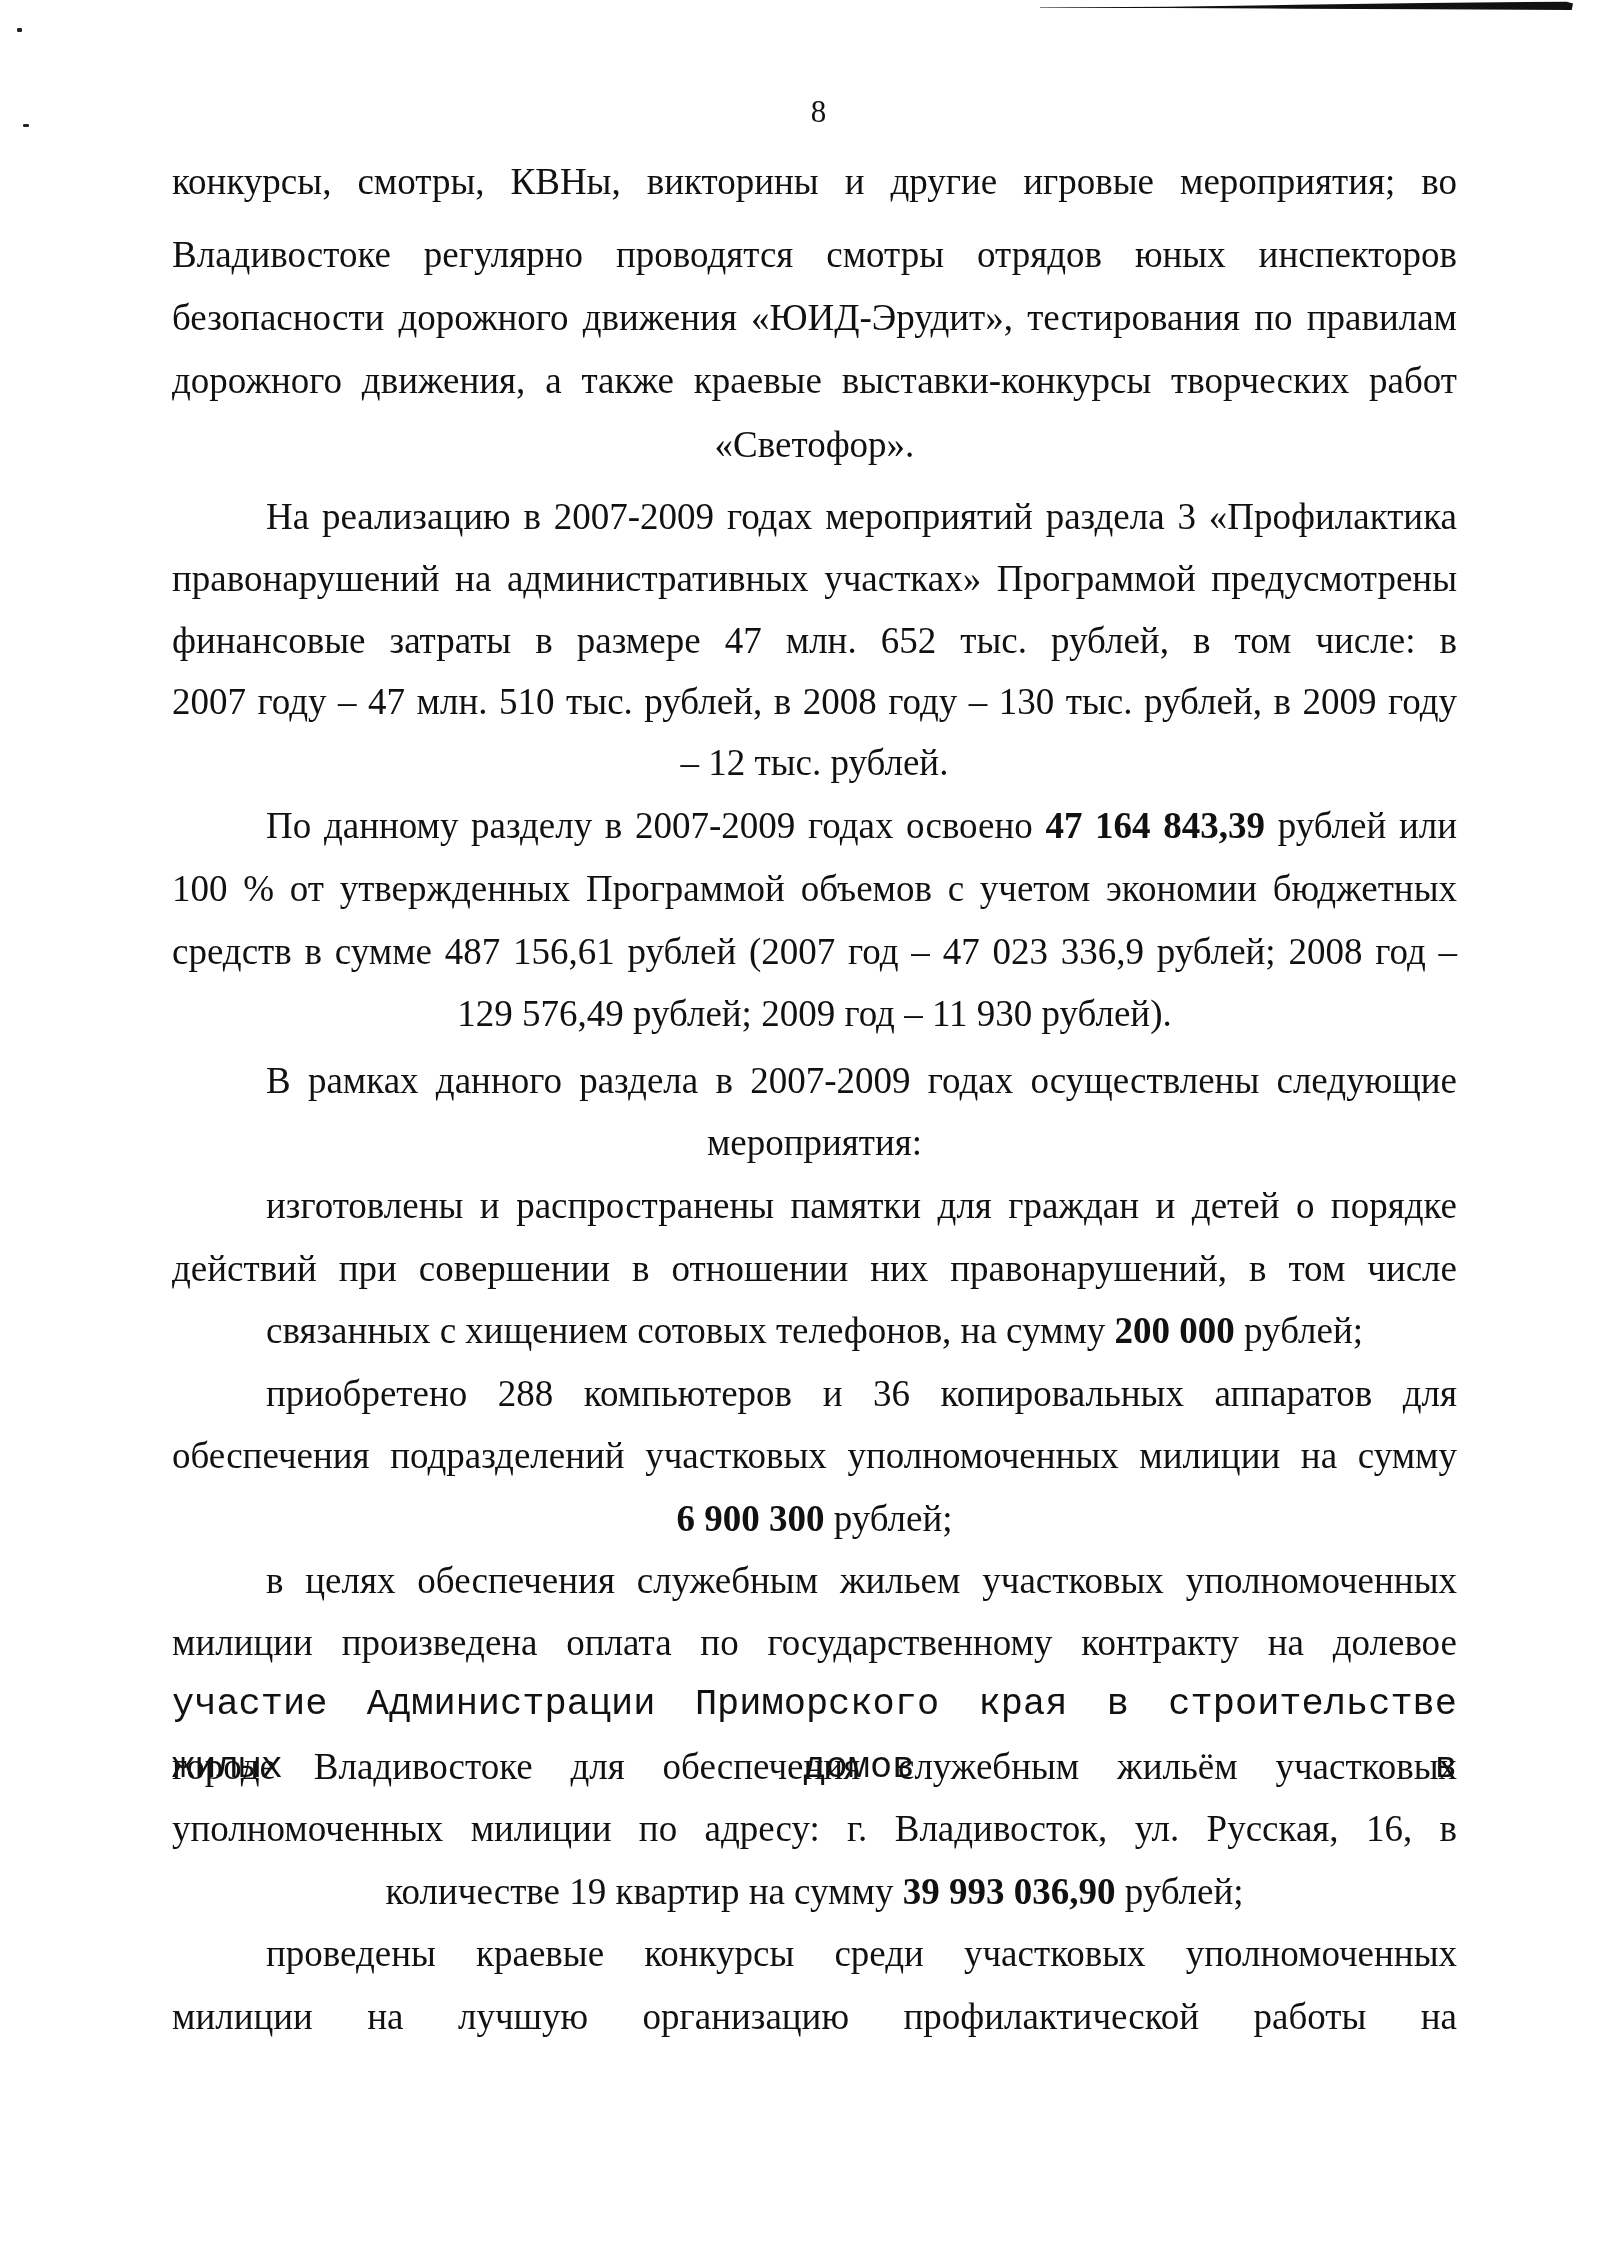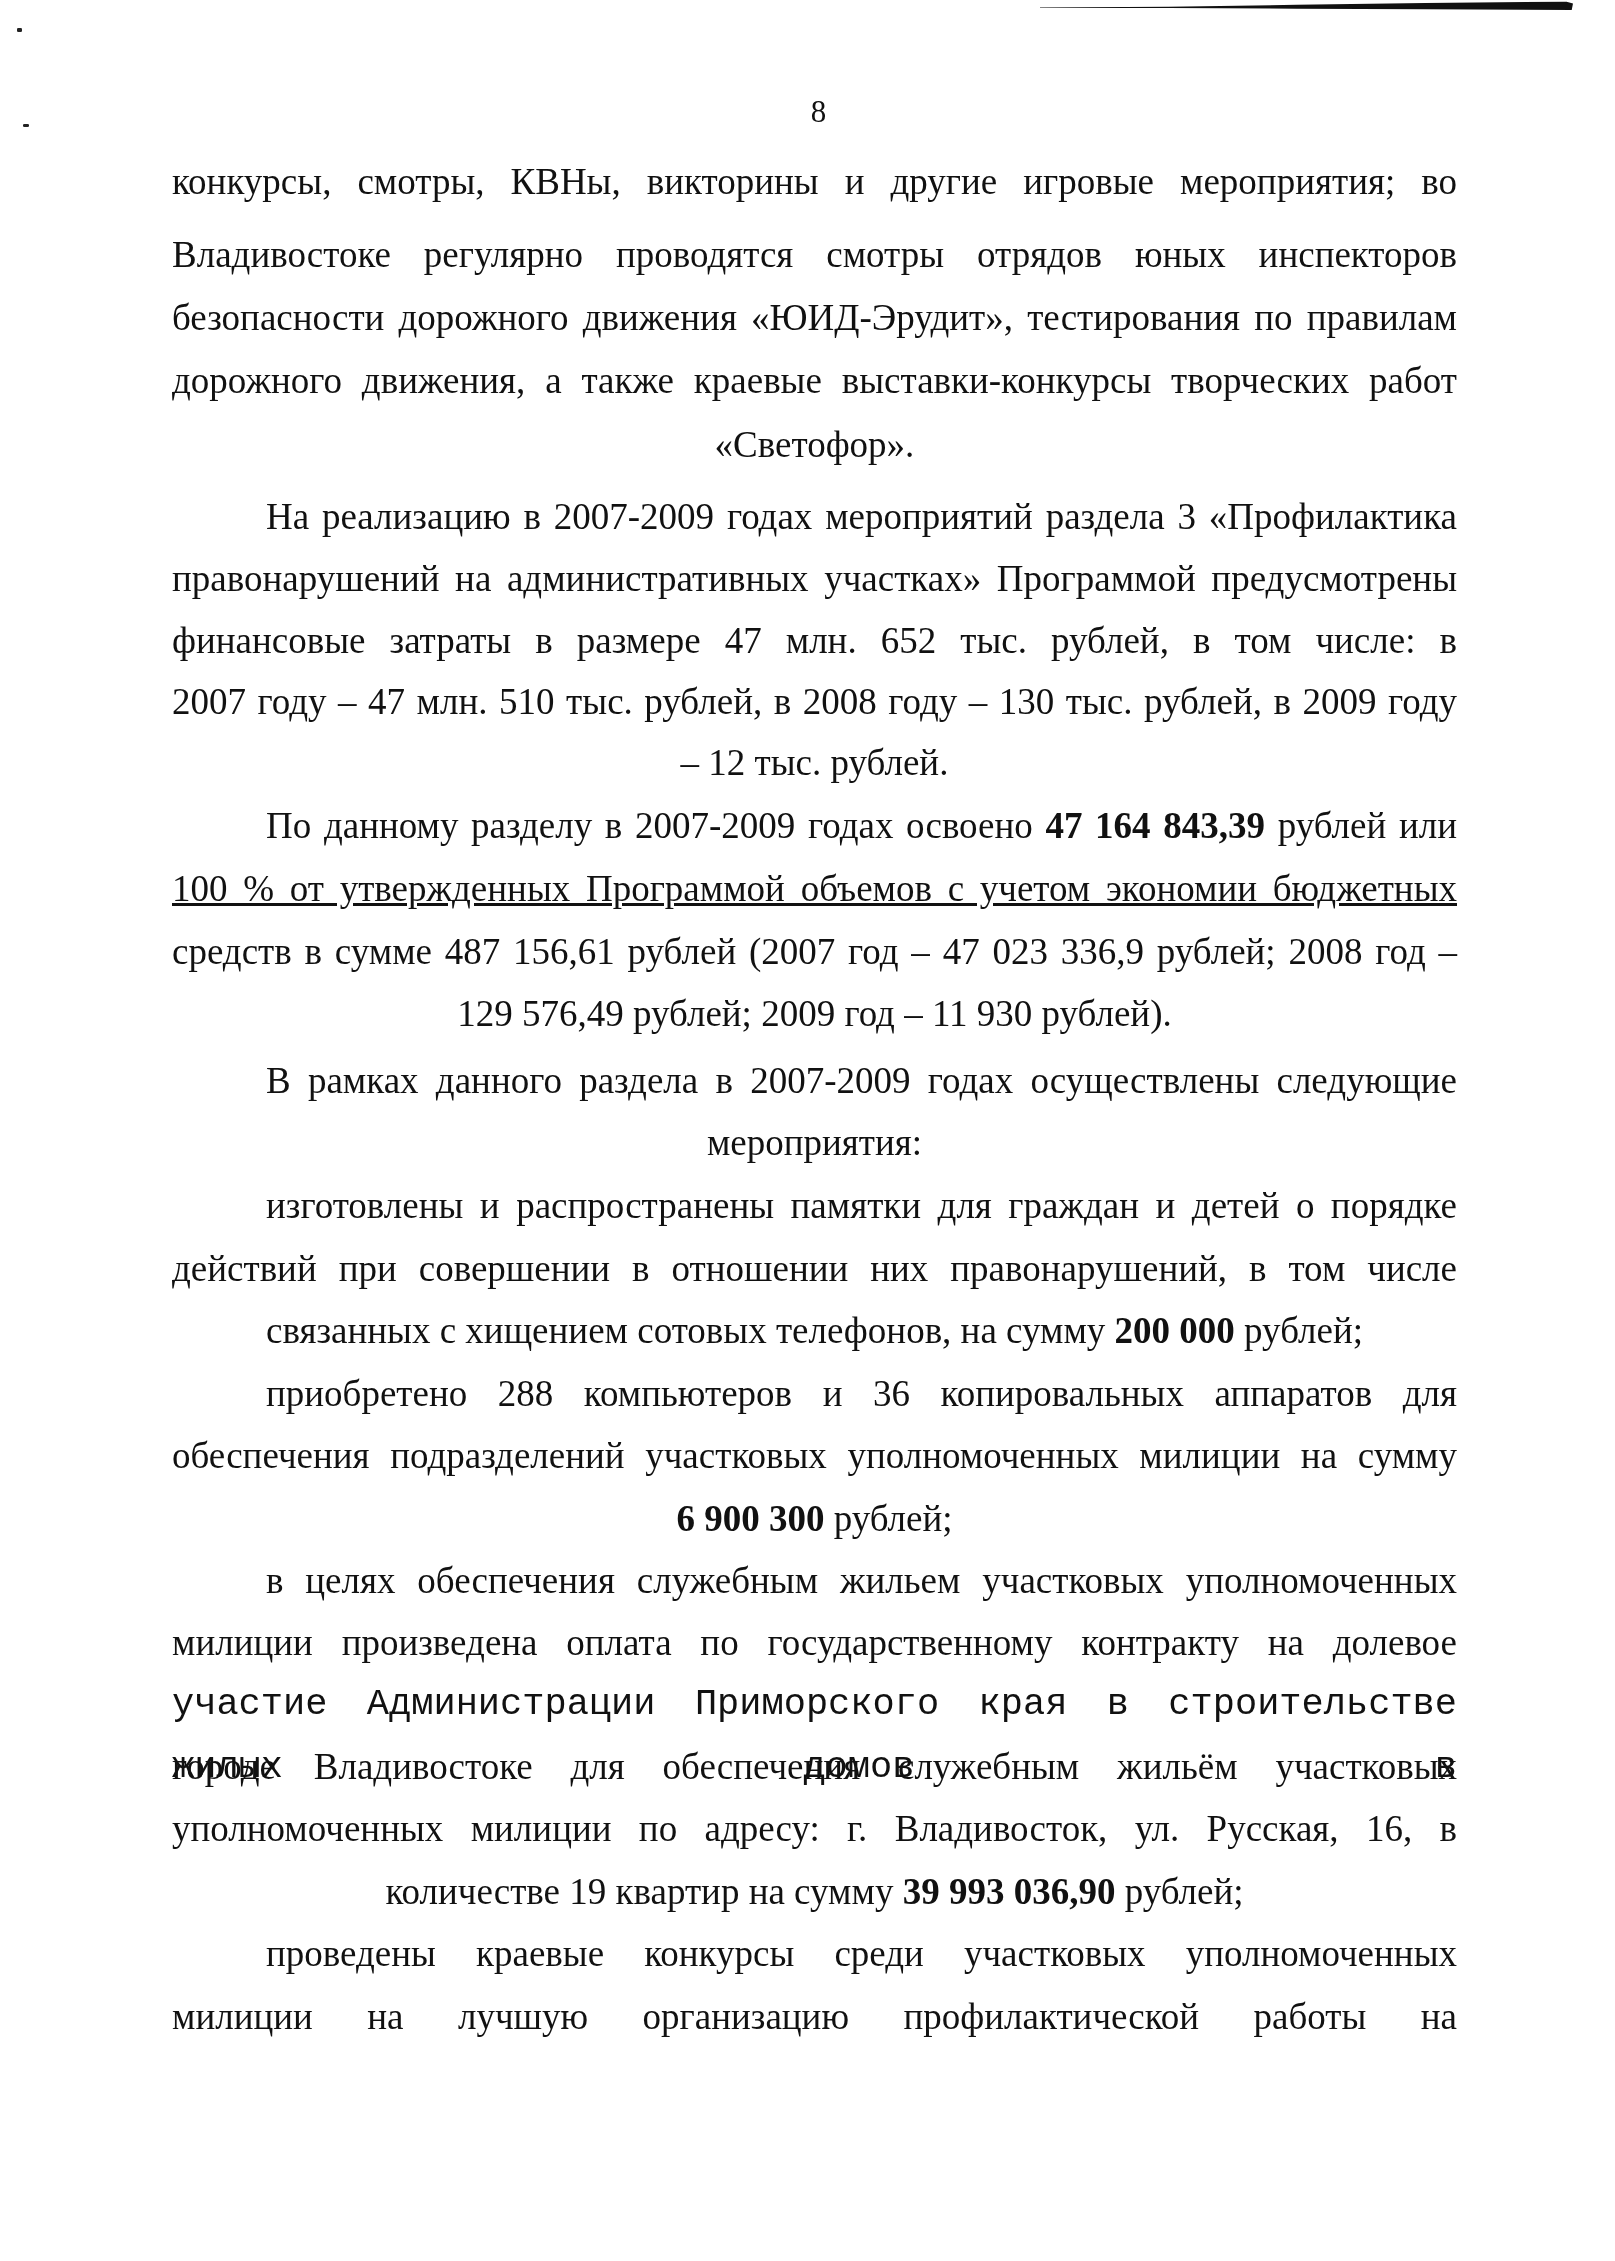--- a/index.html
+++ b/index.html
@@ -36,21 +36,21 @@
       </div>
       <div>
         <div class="line full indent" style="top: 485px;"><span>На реализацию в 2007-2009 годах мероприятий раздела 3 «Профилактика</span></div>
         <div class="line full" style="top: 547px;"><span>правонарушений на административных участках» Программой предусмотрены</span></div>
         <div class="line full" style="top: 609px;"><span>финансовые затраты в размере 47 млн. 652 тыс. рублей, в том числе: в</span></div>
         <div class="line full" style="top: 670px;"><span>2007 году – 47 млн. 510 тыс. рублей, в 2008 году – 130 тыс. рублей, в 2009 году</span></div>
         <div class="line last" style="top: 731px;"><span>– 12 тыс. рублей.</span></div>
       </div>
       <div>
         <div class="line full indent" style="top: 794px;"><span>По данному разделу в 2007-2009 годах освоено </span><b>47 164 843,39</b><span> рублей или</span></div>
-        <div class="line full" style="top: 857px; text-decoration: underline;"><span>100 % от утвержденных Программой объемов с учетом экономии бюджетных</span></div>
+        <div class="line full" style="top: 857px;"><span>100 % от утвержденных Программой объемов с учетом экономии бюджетных</span></div>
         <div class="line full" style="top: 920px;"><span>средств в сумме 487 156,61 рублей (2007 год – 47 023 336,9 рублей; 2008 год –</span></div>
         <div class="line last" style="top: 982px;"><span>129 576,49 рублей; 2009 год – 11 930 рублей).</span></div>
       </div>
       <div>
         <div class="line full indent" style="top: 1049px;"><span>В рамках данного раздела в 2007-2009 годах осуществлены следующие</span></div>
         <div class="line last" style="top: 1111px;"><span>мероприятия:</span></div>
       </div>
       <div>
         <div class="line full indent" style="top: 1174px;"><span>изготовлены и распространены памятки для граждан и детей о порядке</span></div>
         <div class="line full" style="top: 1237px;"><span>действий при совершении в отношении них правонарушений, в том числе</span></div>

